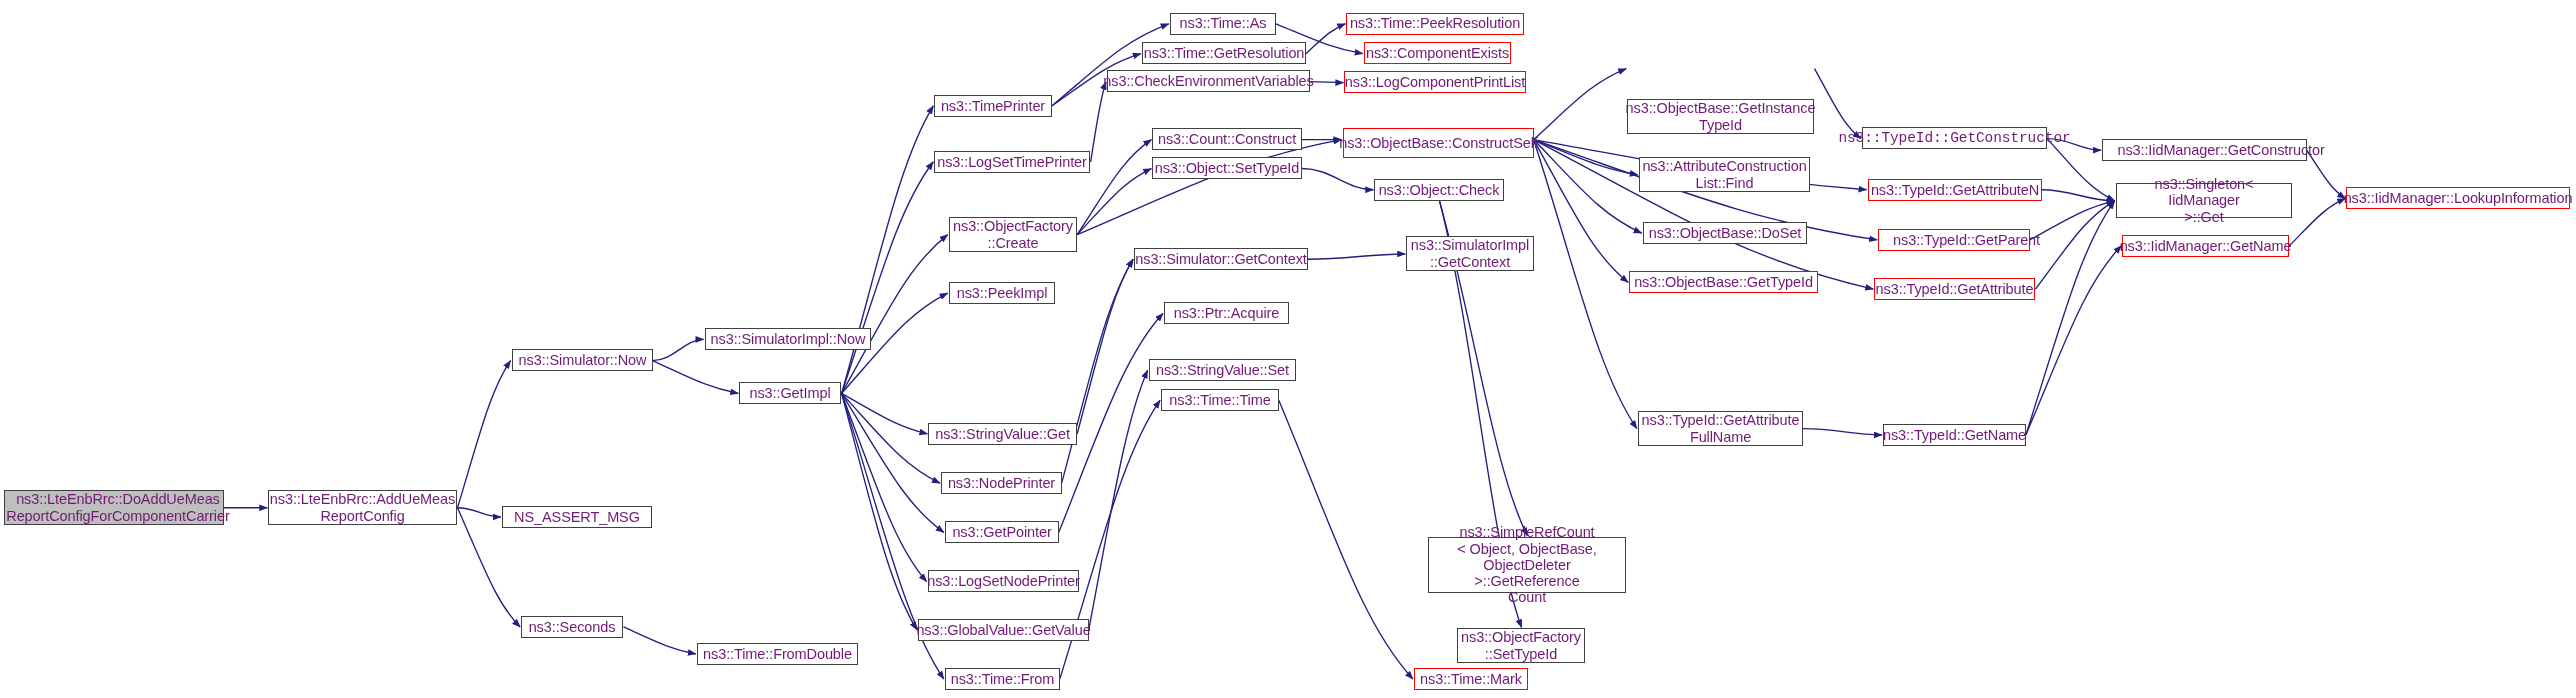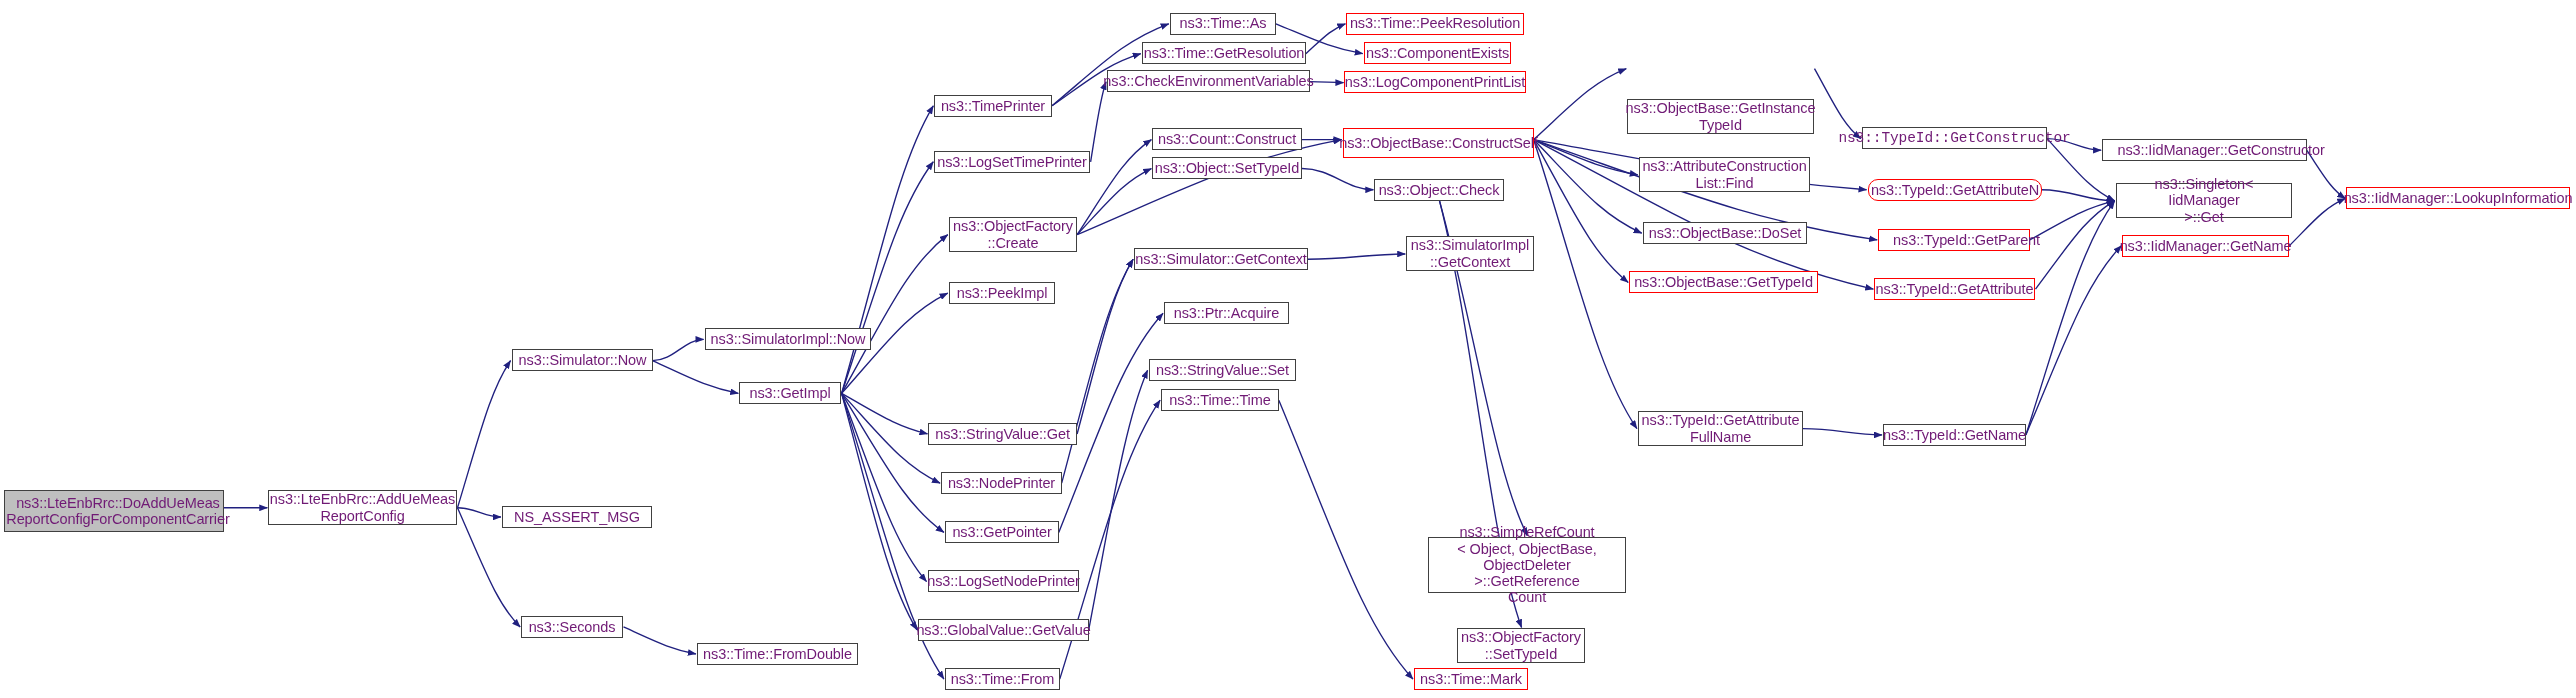--- a/index.html
+++ b/index.html
@@ -111,21 +111,21 @@
         <path d="M2115,196.5 C2146.92,196.5 2162.12,208 2191,208" fill="none" stroke="#20207f" stroke-width="1.4" marker-end="url(#arrow)"></path>
         <path d="M2103,248.5 C2139.96,228.25 2157.56,216.1 2191,208" fill="none" stroke="#20207f" stroke-width="1.4" marker-end="url(#arrow)"></path>
         <path d="M2109,299.5 C2143.44,253.75 2159.84,226.3 2191,208" fill="none" stroke="#20207f" stroke-width="1.4" marker-end="url(#arrow)"></path>
         <path d="M2099,450.5 C2137.64,329.25 2156.04,256.5 2191,208" fill="none" stroke="#20207f" stroke-width="1.4" marker-end="url(#arrow)"></path>
         <path d="M2099,450.5 C2140.58,352.5 2160.38,293.7 2198,254.5" fill="none" stroke="#20207f" stroke-width="1.4" marker-end="url(#arrow)"></path>
         <path d="M2390,155.5 C2406.8,180.5 2414.8,195.5 2430,205.5" fill="none" stroke="#20207f" stroke-width="1.4" marker-end="url(#arrow)"></path>
         <path d="M2372,254.5 C2396.36,230 2407.96,215.3 2430,205.5" fill="none" stroke="#20207f" stroke-width="1.4" marker-end="url(#arrow)"></path>
       </g>
   </svg>
   <div id="node-layer">
-      <div class="node current" style="left: 3.9px; top: 490px; width: 220px; height: 42px; padding-left: 11px;">ns3::LteEnbRrc::DoAddUeMeas
+      <div class="node current" style="left: 3.9px; top: 490px; width: 220px; height: 35px; padding-left: 11px;">ns3::LteEnbRrc::DoAddUeMeas
 ReportConfigForComponentCarrier</div>
       <div class="node" style="left: 268px; top: 490px; width: 189px; height: 35px;">ns3::LteEnbRrc::AddUeMeas
 ReportConfig</div>
       <div class="node" style="left: 502px; top: 506px; width: 150px; height: 22px;">NS_ASSERT_MSG</div>
       <div class="node" style="left: 512px; top: 349px; width: 141px; height: 22px;">ns3::Simulator::Now</div>
       <div class="node" style="left: 521px; top: 616px; width: 102px; height: 22px;">ns3::Seconds</div>
       <div class="node" style="left: 705px; top: 328px; width: 166px; height: 22px;">ns3::SimulatorImpl::Now</div>
       <div class="node" style="left: 739px; top: 382px; width: 102px; height: 22px;">ns3::GetImpl</div>
       <div class="node" style="left: 697px; top: 643px; width: 161px; height: 22px;">ns3::Time::FromDouble</div>
       <div class="node" style="left: 934px; top: 95px; width: 118px; height: 22px;">ns3::TimePrinter</div>
@@ -164,21 +164,21 @@
       <div class="node red" style="left: 1414px; top: 668px; width: 114px; height: 22px;">ns3::Time::Mark</div>
       <div class="node" style="left: 1627px; top: 51px; width: 187px; height: 35px; margin-top: 48px;">ns3::ObjectBase::GetInstance
 TypeId</div>
       <div class="node" style="left: 1639px; top: 157px; width: 171px; height: 35px;">ns3::AttributeConstruction
 List::Find</div>
       <div class="node" style="left: 1643px; top: 222px; width: 164px; height: 22px;">ns3::ObjectBase::DoSet</div>
       <div class="node red" style="left: 1629px; top: 271px; width: 189px; height: 22px;">ns3::ObjectBase::GetTypeId</div>
       <div class="node" style="left: 1638px; top: 411px; width: 165px; height: 35px;">ns3::TypeId::GetAttribute
 FullName</div>
       <div class="node" style="left: 1862px; top: 127px; width: 185px; height: 22px; font-family: Liberation Mono, monospace;">ns3::TypeId::GetConstructor</div>
-      <div class="node red" style="left: 1868px; top: 179px; width: 174px; height: 22px; border-radius: 10px;">ns3::TypeId::GetAttributeN</div>
+      <div class="node red" style="left: 1868px; top: 179px; width: 174px; height: 22px;">ns3::TypeId::GetAttributeN</div>
       <div class="node red" style="left: 1878px; top: 229px; width: 152px; height: 22px; padding-left: 28px;">ns3::TypeId::GetParent</div>
       <div class="node red" style="left: 1874px; top: 278px; width: 161px; height: 22px;">ns3::TypeId::GetAttribute</div>
       <div class="node" style="left: 1883px; top: 424px; width: 143px; height: 22px;">ns3::TypeId::GetName</div>
       <div class="node" style="left: 2102px; top: 139px; width: 205px; height: 22px; padding-left: 36px;">ns3::IidManager::GetConstructor</div>
       <div class="node" style="left: 2116px; top: 183px; width: 176px; height: 35px;">ns3::Singleton&lt; IidManager
 &gt;::Get</div>
       <div class="node red" style="left: 2122px; top: 235px; width: 167px; height: 22px;">ns3::IidManager::GetName</div>
       <div class="node red" style="left: 2346px; top: 187px; width: 224px; height: 22px;">ns3::IidManager::LookupInformation</div>
     </div>
 </div>

